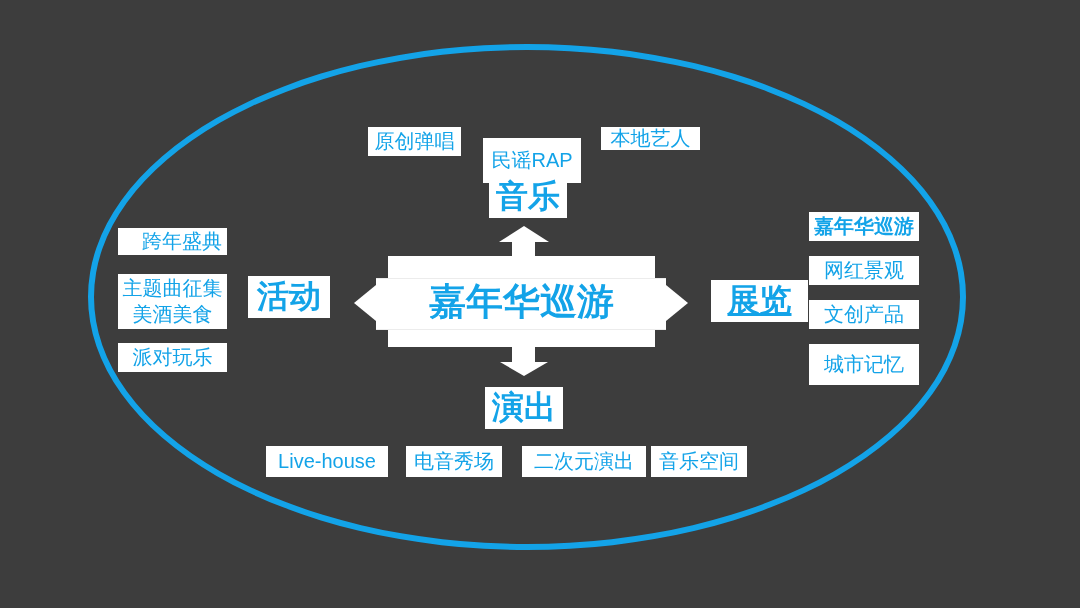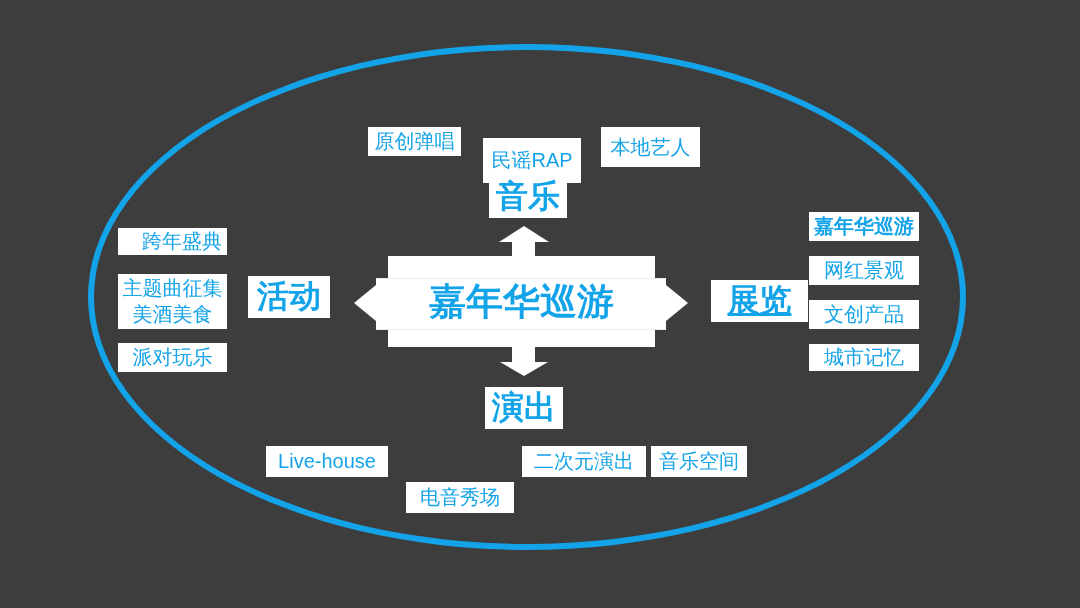--- a/index.html
+++ b/index.html
@@ -34,40 +34,40 @@
   .tri-left  { left:354px; top:285px; border-top:18px solid transparent; border-bottom:18px solid transparent; border-right:22px solid var(--box); }
   .tri-right { left:666px; top:285px; border-top:18px solid transparent; border-bottom:18px solid transparent; border-left:22px solid var(--box); }
   .shaft-up   { position:absolute; left:512px; top:241px; width:23px; height:16px; background:var(--box); }
   .tri-up     { left:499px; top:226px; border-left:25px solid transparent; border-right:25px solid transparent; border-bottom:16px solid var(--box); }
   .shaft-down { position:absolute; left:512px; top:346px; width:23px; height:17px; background:var(--box); }
   .tri-down   { left:500px; top:362px; border-left:24px solid transparent; border-right:24px solid transparent; border-top:14px solid var(--box); }
 
   
   .t0 { left:368px; top:127px; width:93px; height:29px; }
   .t1 { left:483px; top:138px; width:98px; height:45px; }
-  .t2 { left:601px; top:127px; width:99px; height:40px; }
+  .t2 { left:601px; top:127px; width:99px; height:23px; }
   .hdr-top { left:489px; top:176px; width:78px; height:42px; }
 
   
   .l0 { left:118px; top:228px; width:109px; height:27px;padding-left:19px; }
   .l1 { left:118px; top:274px; width:109px; height:29px; }
   .l2 { left:118px; top:300px; width:109px; height:29px; }
   .l3 { left:118px; top:343px; width:109px; height:29px; }
   .hdr-left { left:248px; top:276px; width:82px; height:42px; }
 
   
   .r0 { left:809px; top:212px; width:110px; height:29px;font-weight:bold; }
   .r1 { left:809px; top:256px; width:110px; height:29px; }
   .r2 { left:809px; top:300px; width:110px; height:29px; }
-  .r3 { left:809px; top:344px; width:110px; height:27px; }
+  .r3 { left:809px; top:344px; width:110px; height:41px; }
   .hdr-right { left:711px; top:280px; width:97px; height:42px;text-decoration:underline; }
 
   
   .b0 { left:266px; top:446px; width:122px; height:31px; }
-  .b1 { left:406px; top:446px; width:108px;  height:31px;margin-top:36px; }
+  .b1 { left:406px; top:446px; width:96px;  height:31px; }
   .b2 { left:522px; top:446px; width:124px; height:31px; }
   .b3 { left:651px; top:446px; width:96px;  height:31px; }
   .hdr-bottom { left:485px; top:387px; width:78px; height:42px; }
 </style>
 </head>
 <body>
 
 <div class="stage">
 
   <div class="ellipse"></div>

